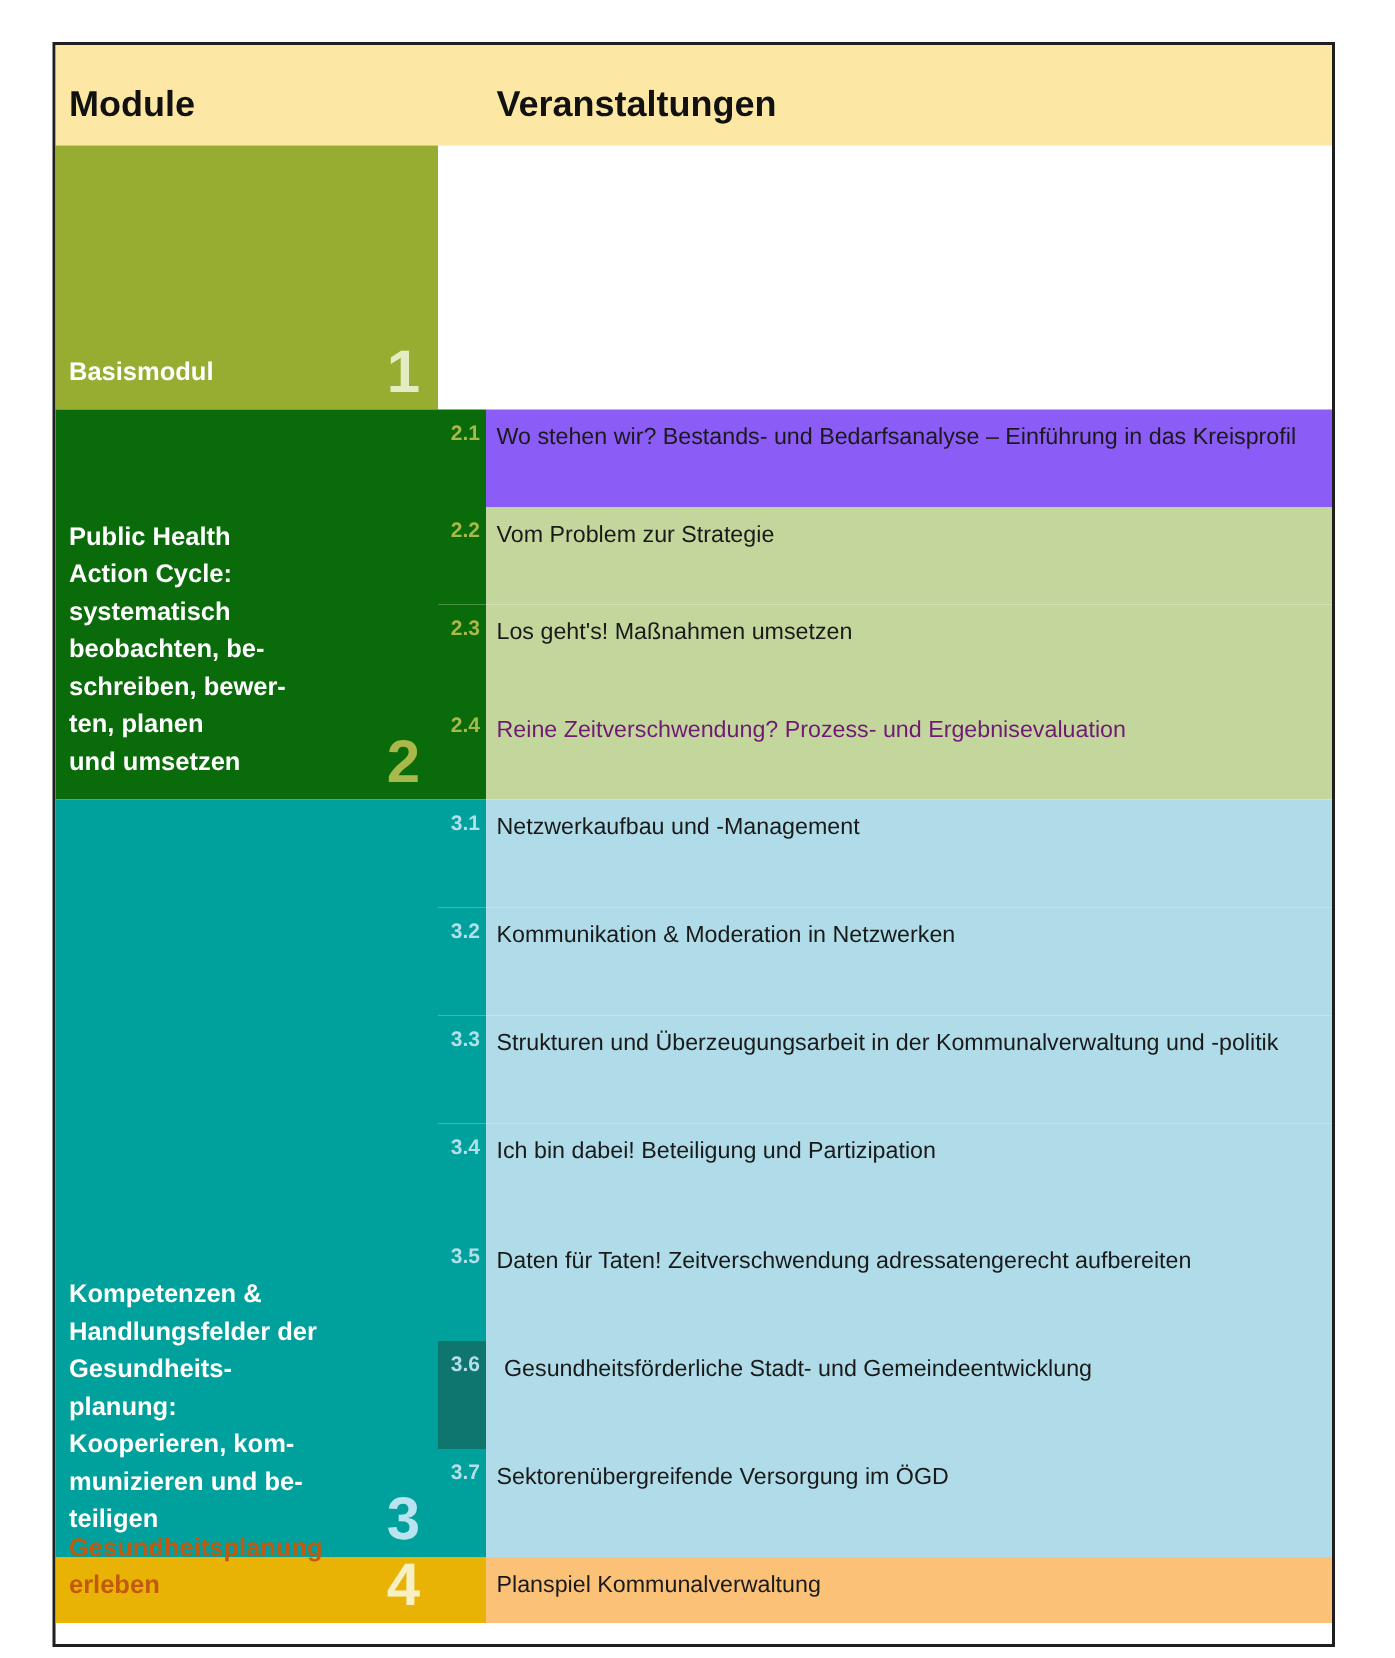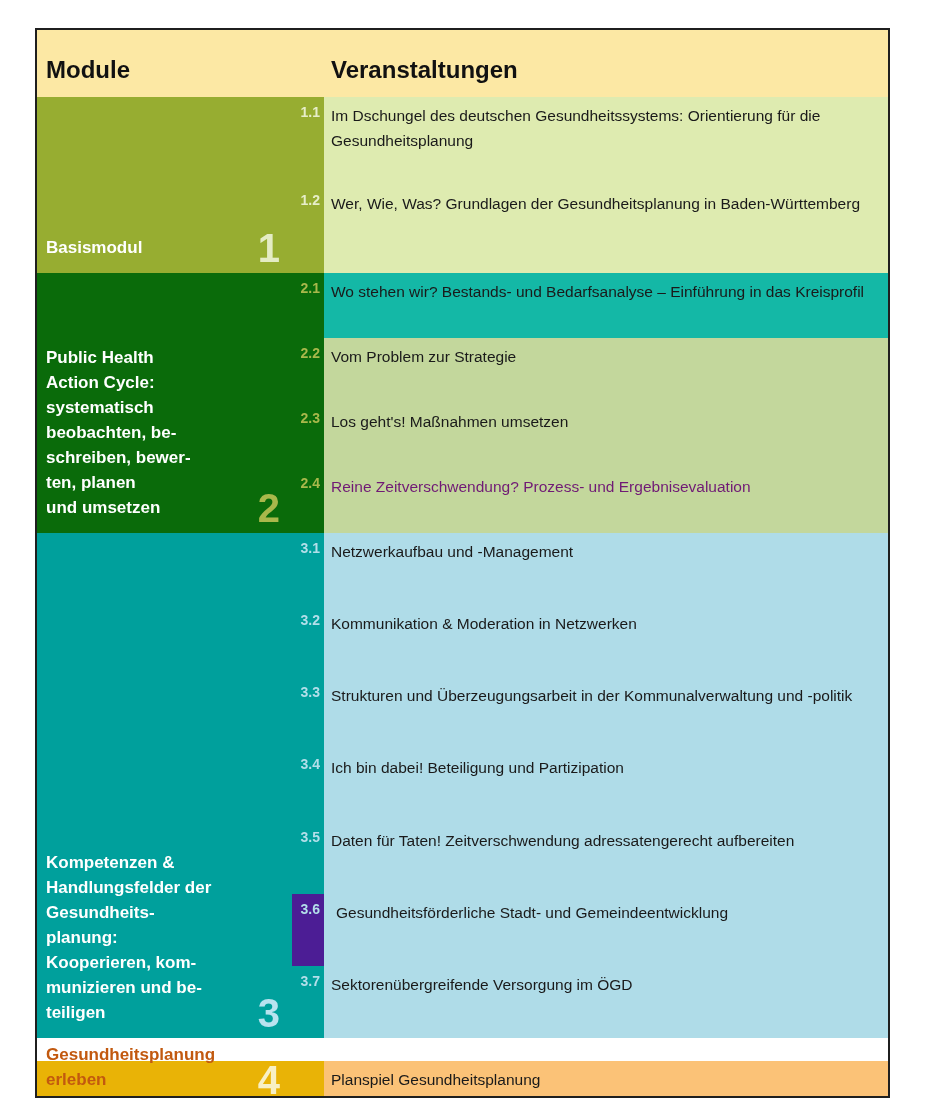--- a/index.html
+++ b/index.html
@@ -52,40 +52,30 @@
   <div class="hdr" id="hdr" style="background: rgb(252, 232, 164);">
     <span class="h-module" style="color: rgb(17, 17, 17);">Module</span>
     <span class="h-events" style="color: rgb(17, 17, 17);">Veranstaltungen</span>
   </div>
   <div id="sections">
       <div class="section" style="height: 176px;">
         <div class="module-cell" style="background: rgb(151, 173, 49);">
           <div class="module-name" style="color: rgb(255, 255, 255);">Basismodul</div>
           <div class="big-num" style="color: rgb(228, 236, 196);">1</div>
         </div>
-        <div class="events">
-          <div class="event">
-            <div class="ev-num" style="background: rgb(151, 173, 49); color: rgb(231, 238, 201);">1.1</div>
-            <div class="ev-text" style="background: rgb(222, 235, 176); color: rgb(26, 26, 26);">Im Dschungel des deutschen Gesundheitssystems: Orientierung für die Gesundheitsplanung</div>
-          </div>
-          <div class="event">
-            <div class="ev-num" style="background: rgb(151, 173, 49); color: rgb(231, 238, 201);">1.2</div>
-            <div class="ev-text" style="background: rgb(222, 235, 176); color: rgb(26, 26, 26);">Wer, Wie, Was? Grundlagen der Gesundheitsplanung in Baden-Württemberg</div>
-          </div>
-        </div>
       </div>
       <div class="section" style="height: 260px;">
         <div class="module-cell" style="background: rgb(10, 107, 10);">
           <div class="module-name" style="color: rgb(255, 255, 255);">Public Health<br>Action Cycle:<br>systematisch<br>beobachten, be-<br>schreiben, bewer-<br>ten, planen<br>und umsetzen</div>
           <div class="big-num" style="color: rgb(169, 184, 75);">2</div>
         </div>
         <div class="events">
           <div class="event">
             <div class="ev-num" style="background: rgb(10, 107, 10); color: rgb(169, 184, 75);">2.1</div>
-            <div class="ev-text" style="background: #14b8a6; color: rgb(26, 26, 26);">Wo stehen wir? Bestands- und Bedarfsanalyse – Einführung in das Kreisprofil</div>
+            <div class="ev-text" style="background: #8b5cf6; color: rgb(26, 26, 26);">Wo stehen wir? Bestands- und Bedarfsanalyse – Einführung in das Kreisprofil</div>
           </div>
           <div class="event">
             <div class="ev-num" style="background: rgb(10, 107, 10); color: rgb(169, 184, 75);">2.2</div>
             <div class="ev-text" style="background: rgb(195, 215, 156); color: rgb(26, 26, 26);">Vom Problem zur Strategie</div>
           </div>
           <div class="event">
             <div class="ev-num" style="background: rgb(10, 107, 10); color: rgb(169, 184, 75);">2.3</div>
             <div class="ev-text" style="background: rgb(195, 215, 156); color: rgb(26, 26, 26);">Los geht's! Maßnahmen umsetzen</div>
           </div>
           <div class="event">
@@ -114,35 +104,35 @@
           </div>
           <div class="event">
             <div class="ev-num" style="background: rgb(0, 160, 156); color: rgb(179, 223, 234);">3.4</div>
             <div class="ev-text" style="background: rgb(175, 220, 232); color: rgb(26, 26, 26);">Ich bin dabei! Beteiligung und Partizipation</div>
           </div>
           <div class="event">
             <div class="ev-num" style="background: rgb(0, 160, 156); color: rgb(179, 223, 234);">3.5</div>
             <div class="ev-text" style="background: rgb(175, 220, 232); color: rgb(26, 26, 26);">Daten für Taten! Zeitverschwendung adressatengerecht aufbereiten</div>
           </div>
           <div class="event">
-            <div class="ev-num" style="background: #4c1d95; color: rgb(179, 223, 234);">3.6</div>
+            <div class="ev-num" style="background: #0f766e; color: rgb(179, 223, 234);">3.6</div>
             <div class="ev-text" style="background: rgb(175, 220, 232); color: rgb(26, 26, 26); padding-left: 12px;">Gesundheitsförderliche Stadt- und Gemeindeentwicklung</div>
           </div>
           <div class="event">
             <div class="ev-num" style="background: rgb(0, 160, 156); color: rgb(179, 223, 234);">3.7</div>
             <div class="ev-text" style="background: rgb(175, 220, 232); color: rgb(26, 26, 26);">Sektorenübergreifende Versorgung im ÖGD</div>
           </div>
         </div>
       </div>
-      <div class="section" style="height: 44px; margin-top: 23px;">
+      <div class="section" style="height: 44px;">
         <div class="module-cell" style="background: rgb(233, 179, 6);">
           <div class="module-name" style="color: rgb(194, 89, 15);">Gesundheitsplanung<br>erleben</div>
           <div class="big-num" style="color: rgb(248, 240, 197);">4</div>
         </div>
         <div class="events">
           <div class="event">
             <div class="ev-num" style="background: rgb(233, 179, 6); color: rgb(248, 240, 197);"></div>
-            <div class="ev-text" style="background: rgb(251, 194, 119); color: rgb(26, 26, 26);">Planspiel Gesundheitsplanung</div>
+            <div class="ev-text" style="background: rgb(251, 194, 119); color: rgb(26, 26, 26);">Planspiel Kommunalverwaltung</div>
           </div>
         </div>
       </div>
     </div>
 </div>
 
 </body></html>

